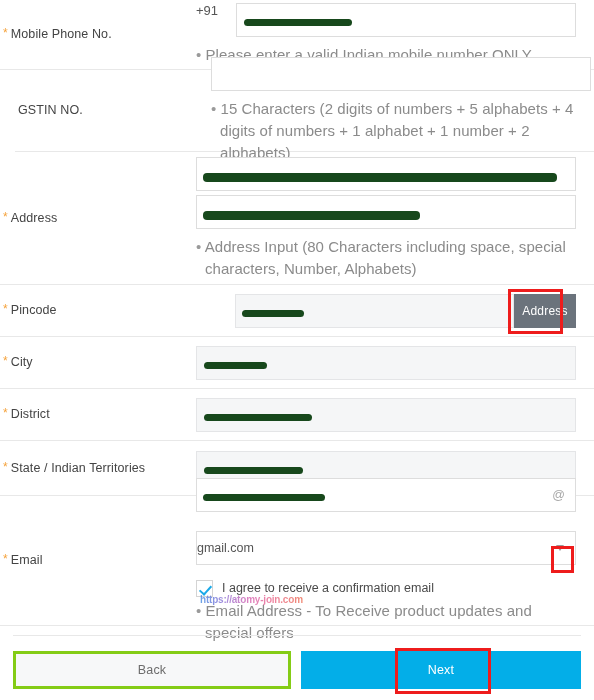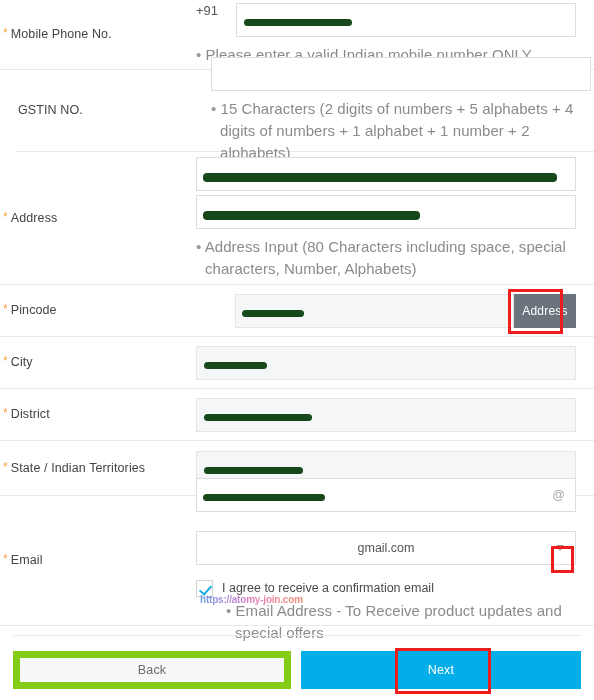--- a/index.html
+++ b/index.html
@@ -126,21 +126,20 @@
     color: #a8a8a8;
     pointer-events: none;
   }
   .domain-sel {
     position: relative;
     height: 34px;
     border: 1px solid #dddddd;
     background: #ffffff;
     display: flex;
     align-items: center;
-    justify-content: center;
     margin-top: 19px;
     cursor: pointer;
   }
   .domain-sel .dtext { font-size: 12.5px; color: #555555; }
   .caret {
     position: absolute;
     right: 11px;
     top: 50%;
     transform: translateY(-50%);
     width: 0; height: 0;
@@ -188,21 +187,21 @@
     height: 38px;
     border: none;
     font-family: "Liberation Sans", sans-serif;
     font-size: 12.5px;
     cursor: pointer;
     letter-spacing: 0.2px;
   }
   .btn-back {
     flex: 0 0 278px;
     background: #f7f8f9;
-    border: 7px solid #84cc16;
+    border: 3px solid #84cc16;
     color: #6c6c6c;
   }
   .btn-next {
     flex: 1 1 auto;
     background: #03aee8;
     color: #ffffff;
     margin-left: 10px;
   }
 
   
@@ -357,21 +356,21 @@
       <div class="domain-sel">
         <span class="dtext">gmail.com</span>
         <span class="caret"></span>
       </div>
 
       <div class="agree">
         <span class="cbox"></span>
         <span class="agree-txt">I agree to receive a confirmation email</span>
       </div>
 
-      <div class="helper" style="margin-top:3px;margin-left:30px;">Email Address - To Receive product updates and special offers</div>
+      <div class="helper" style="margin-top:3px;">Email Address - To Receive product updates and special offers</div>
     </div>
   </div>
 
   <div class="foot-div"></div>
   <div class="footer">
     <button class="btn btn-back">Back</button>
     <button class="btn btn-next">Next</button>
   </div>
 
   <div class="hl" style="left:508px; top:289px; width:55px; height:45px;"></div>

